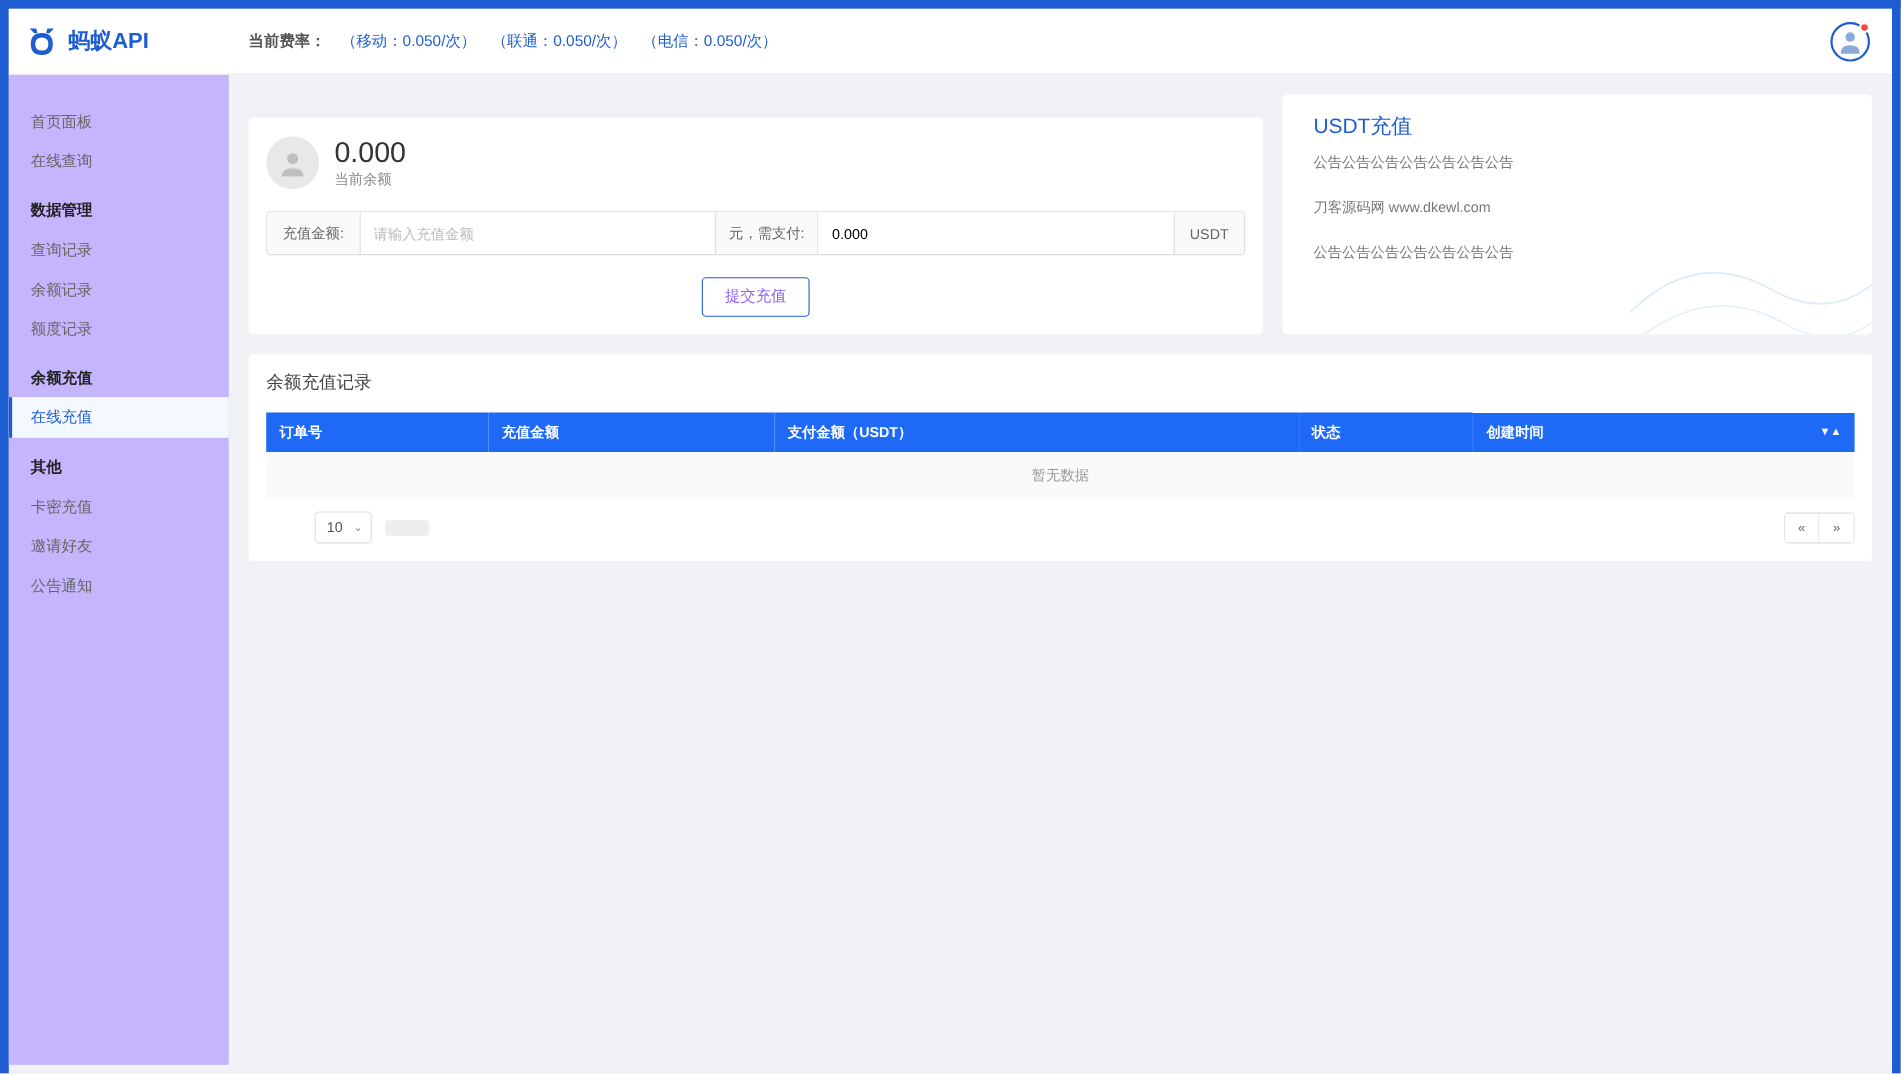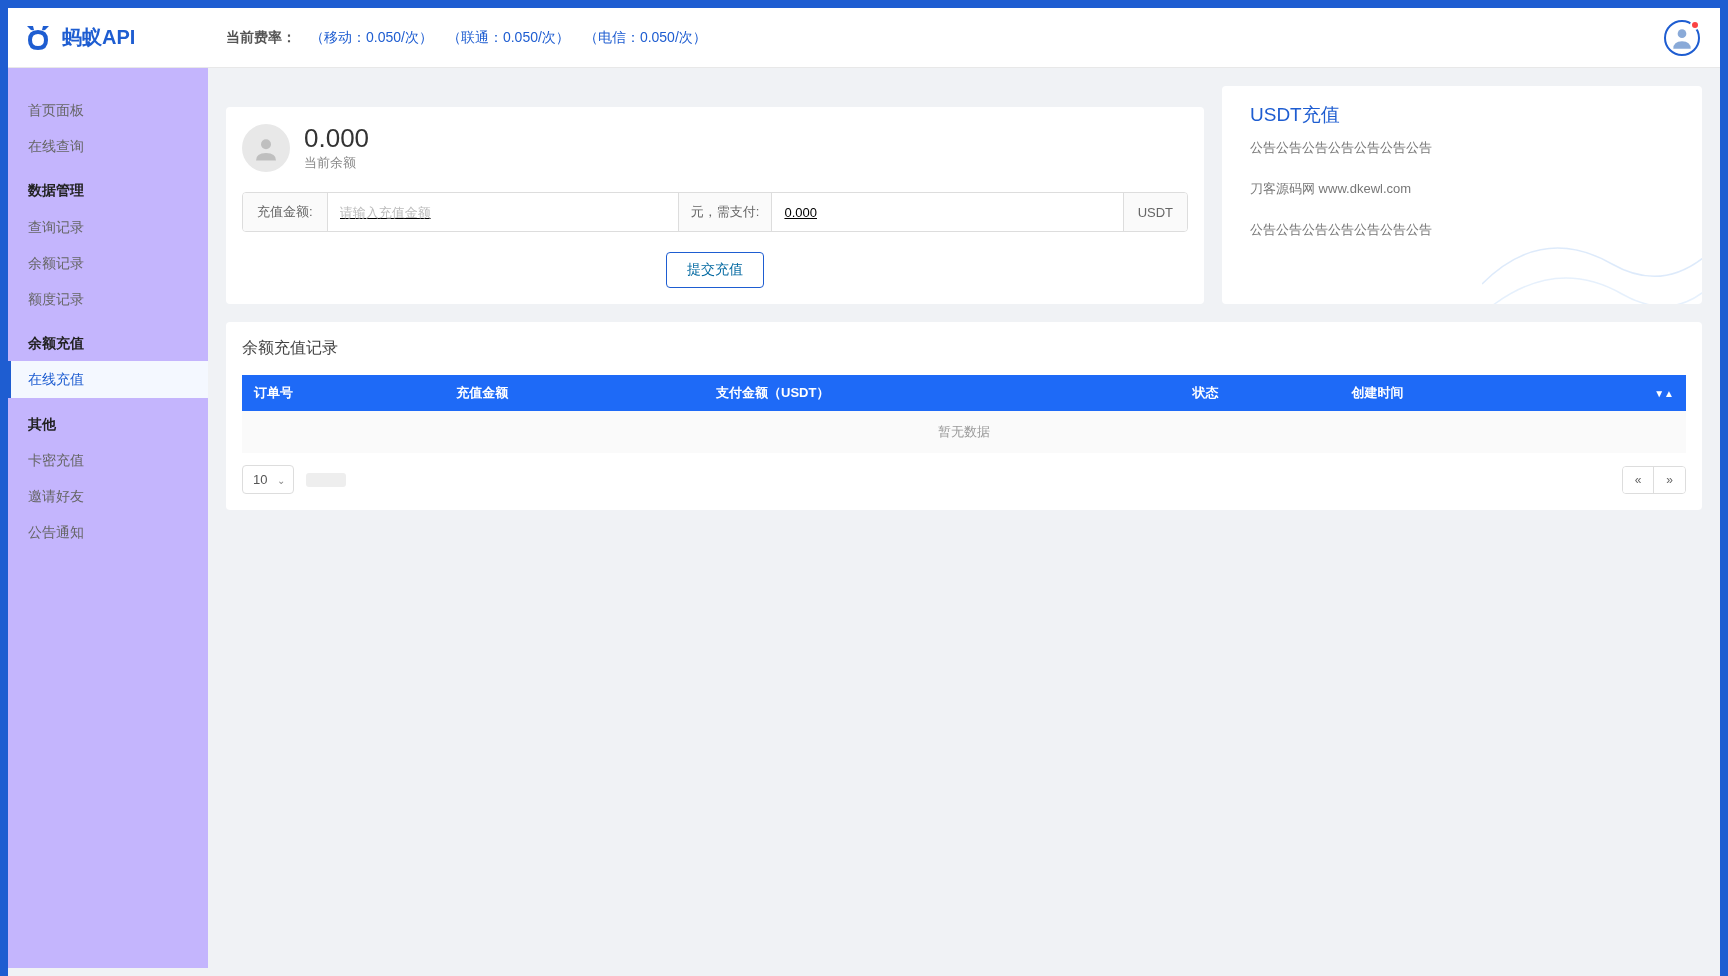--- a/index.html
+++ b/index.html
@@ -165,21 +165,20 @@
       display: flex;
       align-items: center;
     }
     .form-input {
       flex: 1;
       border: none;
       padding: 10px 12px;
       font-size: 13px;
       outline: none;
       min-width: 100px;
-      text-decoration: underline;
     }
     .form-input::placeholder { color: #bbb; }
     .form-unit {
       padding: 10px 12px;
       background: #fafafa;
       color: #666;
       font-size: 13px;
       border-left: 1px solid #ddd;
       border-right: 1px solid #ddd;
       white-space: nowrap;
@@ -190,30 +189,30 @@
       padding: 10px 14px;
       background: #fafafa;
       color: #666;
       font-size: 13px;
       border-left: 1px solid #ddd;
       display: flex;
       align-items: center;
     }
     .submit-wrap { text-align: center; }
     .submit-btn {
-      color: #0369a1;
+      color: #8b5cf6;
       border: 1px solid #1e5dd1;
       background: #fff;
       padding: 8px 20px;
       border-radius: 4px;
       font-size: 14px;
       cursor: pointer;
     }
     .notice-card {
-      width: 480px;
+      width: 536px;
       position: relative;
       overflow: hidden;
       padding-left: 28px;
     }
     .notice-title {
       color: #1e5dd1;
       font-size: 19px;
       font-weight: 500;
       margin-bottom: 10px;
     }
@@ -265,20 +264,21 @@
       text-align: center;
       padding: 12px;
       color: #999;
       font-size: 13px;
       background: #fafafa;
     }
     .pagination {
       display: flex;
       align-items: center;
       margin-top: 12px;
+      margin-left: 44px;
     }
     .page-size {
       border: 1px solid #ddd;
       border-radius: 4px;
       padding: 6px 26px 6px 10px;
       font-size: 13px;
       background: #fff;
       cursor: pointer;
       position: relative;
       color: #555;

